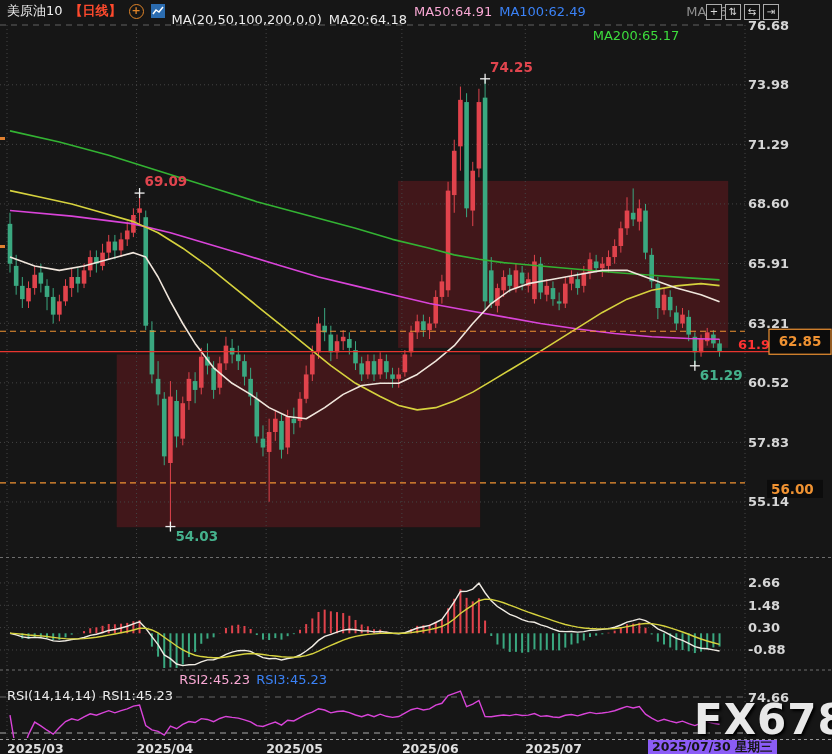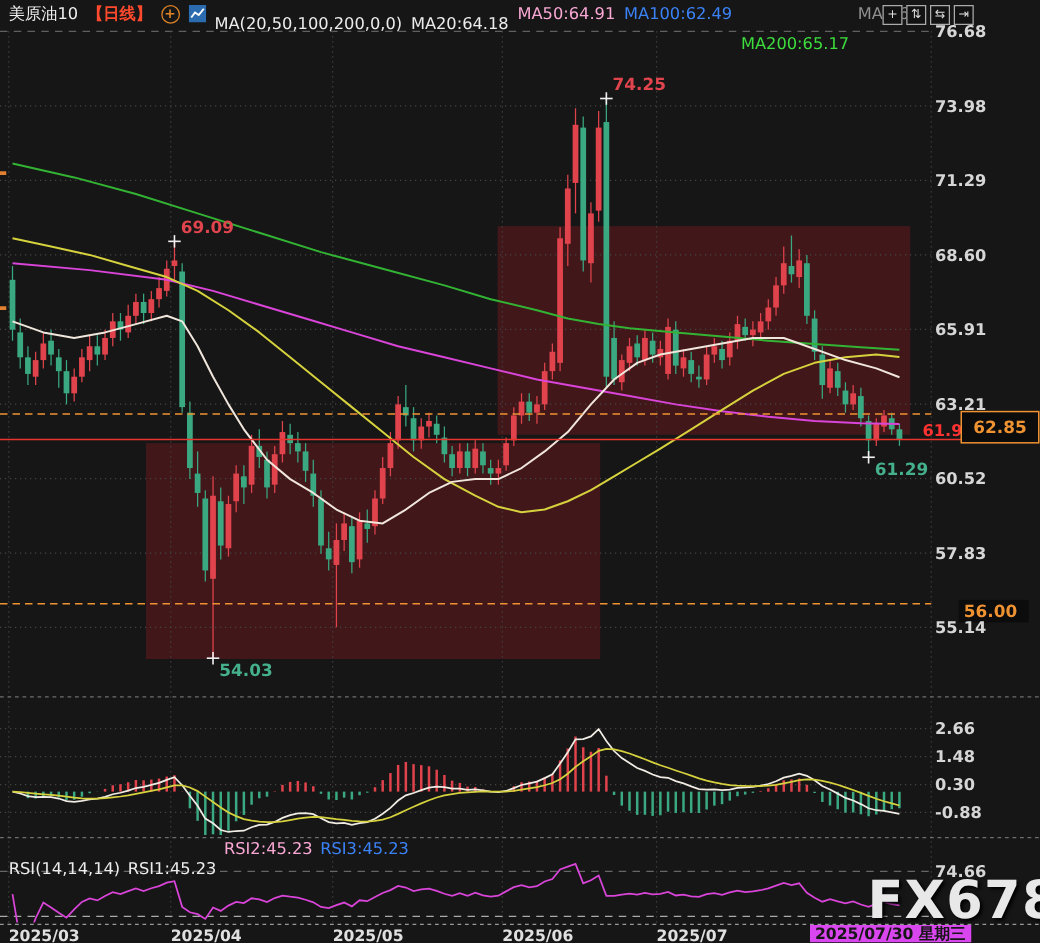--- a/index.html
+++ b/index.html
@@ -23,21 +23,21 @@
   .tool{width:16px;height:16px;border:1px solid #ababab;background:#121212;color:#dcdcdc;
         font-size:10px;line-height:14px;text-align:center;box-sizing:border-box;}
 
   
   #macd-row{left:7px;top:563px;font-size:13px;display:flex;gap:10px;white-space:nowrap;}
   #rsi-row{left:7px;top:672px;font-size:13px;display:flex;gap:6px;white-space:nowrap;}
 
   
   #date-row{left:0;top:740px;width:832px;height:14px;font-size:12.5px;font-weight:600;color:#e0e0e0;}
   .xlab{position:absolute;top:1px;}
-  #cur-date{position:absolute;left:648px;top:0;background:#d946ef;color:#161616;
+  #cur-date{position:absolute;left:648px;top:0;background:#8b5cf6;color:#161616;
             padding:0 4px;height:14px;line-height:14px;font-weight:700;}
 
   #watermark{left:694px;top:695px;font-size:42px;font-weight:600;color:#e8e8e8;
              letter-spacing:1px;text-shadow:2px 2px 3px #000;z-index:2;}
   svg text{font-family:"DejaVu Sans","Liberation Sans",sans-serif;}
 </style>
 </head>
 <body>
 
 <div id="stage">

